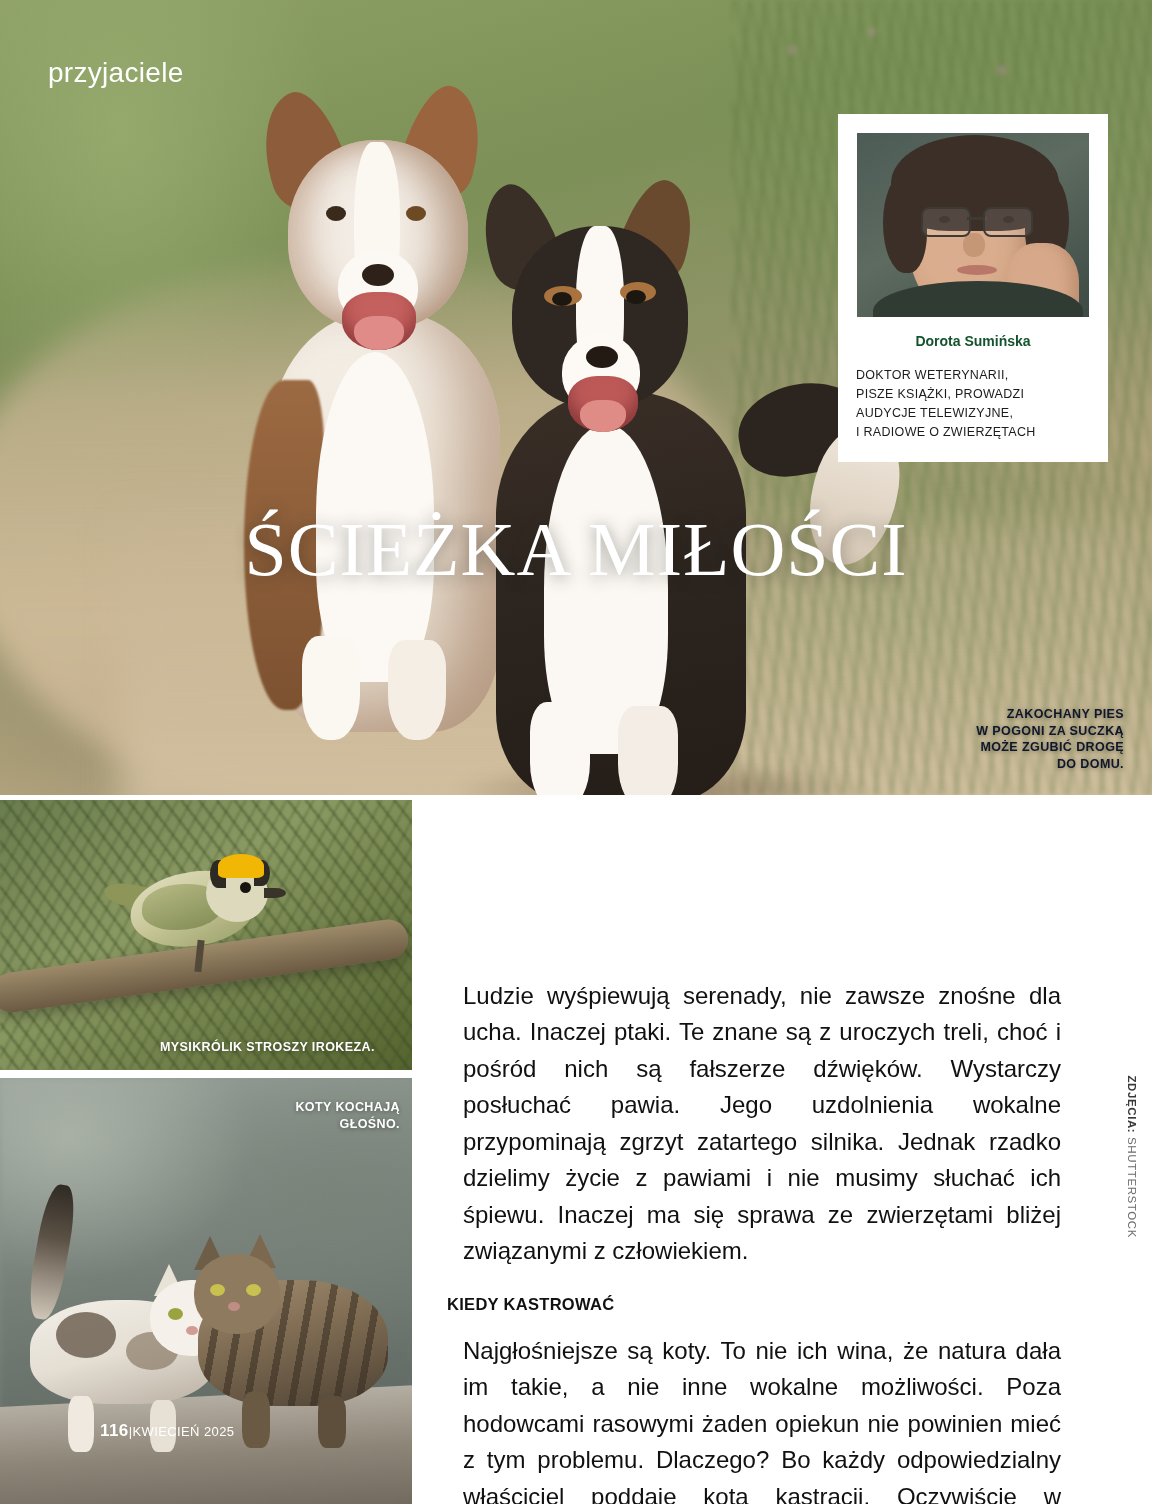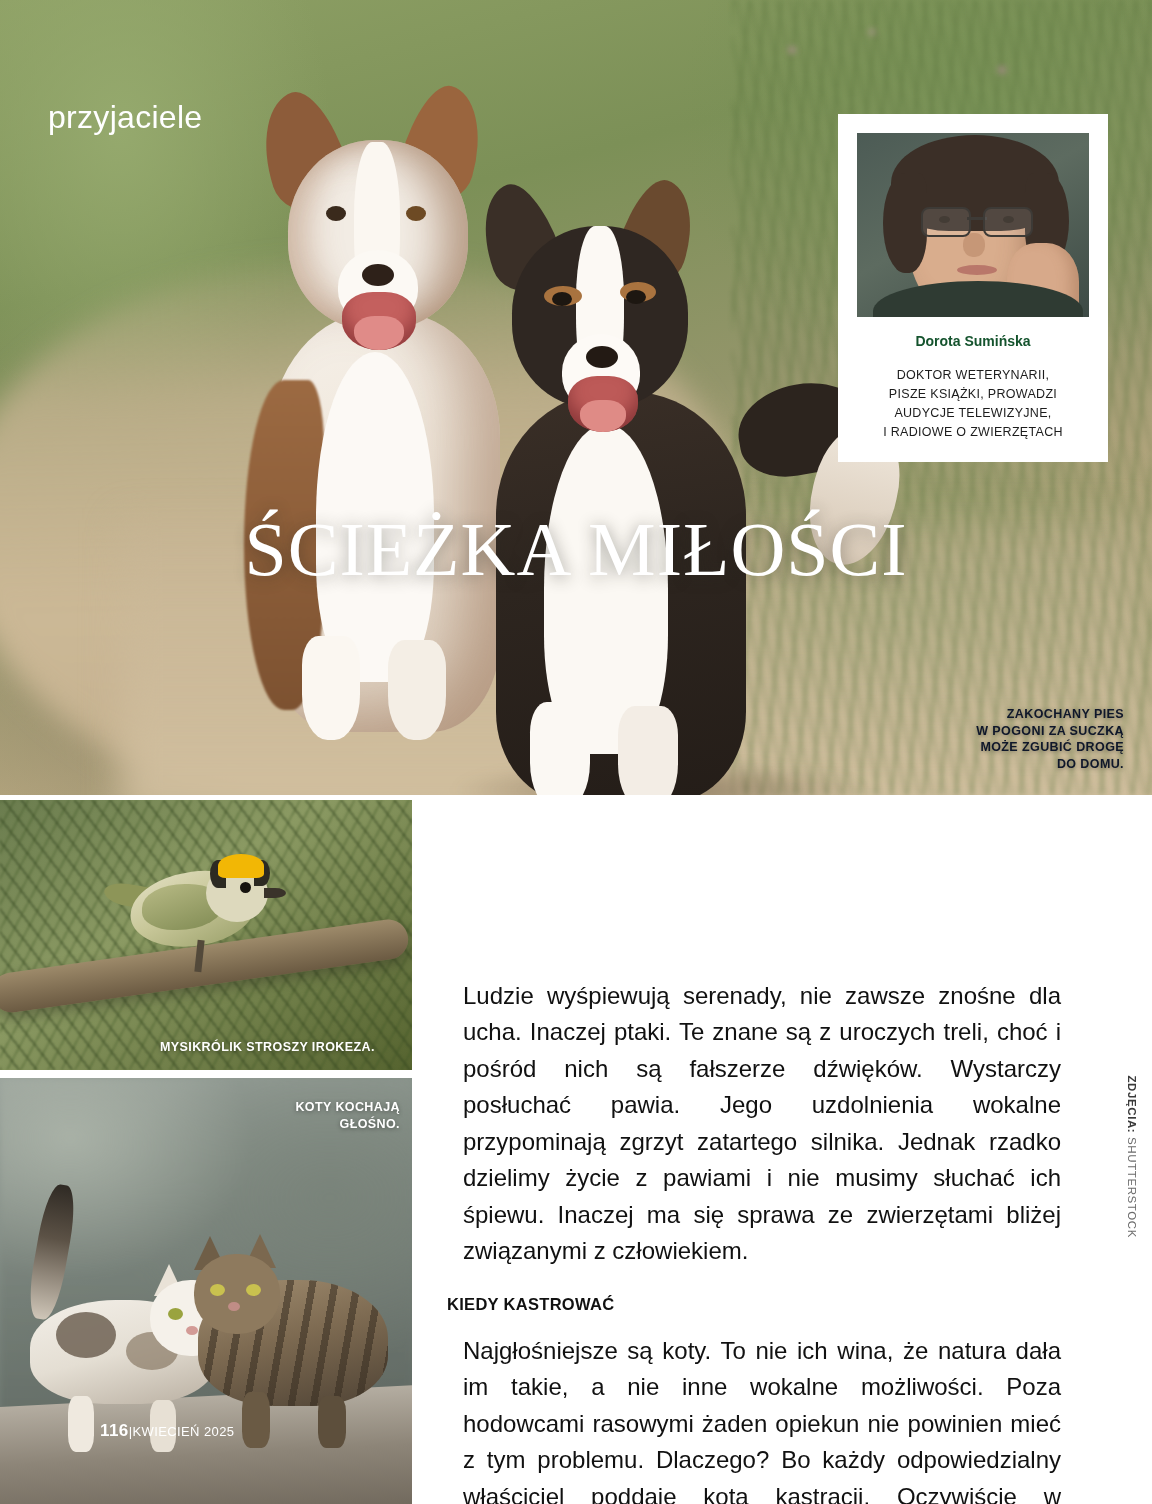--- a/index.html
+++ b/index.html
@@ -159,21 +159,21 @@
   }
   .shadow {
     position: absolute; left: 250px; top: 700px; width: 420px; height: 60px;
     background: radial-gradient(ellipse at center, rgba(90,72,50,.55), rgba(90,72,50,0) 70%);
     filter: blur(6px);
   }
 
   .kicker {
     position: absolute; left: 48px; top: 57px;
     font-family: "Liberation Sans", sans-serif;
-    font-size: 32px; color: #ffffff; letter-spacing: .3px; margin-top: 42px;
+    font-size: 28px; color: #ffffff; letter-spacing: .3px;
   }
   .hero-title {
     position: absolute; left: 0; right: 0; top: 506px;
     text-align: center;
     font-family: "Liberation Serif", serif;
     font-size: 76px;
     letter-spacing: 1px;
     color: #ffffff;
     text-shadow: 0 2px 16px rgba(40,40,30,.45);
     white-space: nowrap;
@@ -240,21 +240,20 @@
   .author-name {
     position: absolute; left: 0; right: 0; top: 219px;
     text-align: center;
     font-family: "Liberation Sans", sans-serif;
     font-weight: bold;
     font-size: 14px;
     color: #14532d;
   }
   .author-role {
     position: absolute; left: 18px; right: 18px; top: 252px;
-    text-align: center;
     font-family: "Liberation Sans", sans-serif;
     font-size: 12.5px;
     line-height: 1.52;
     letter-spacing: .3px;
     color: #1c1c1c;
   }
 
   
   .bird-photo {
     position: absolute; left: 0; top: 800px; width: 412px; height: 270px;

